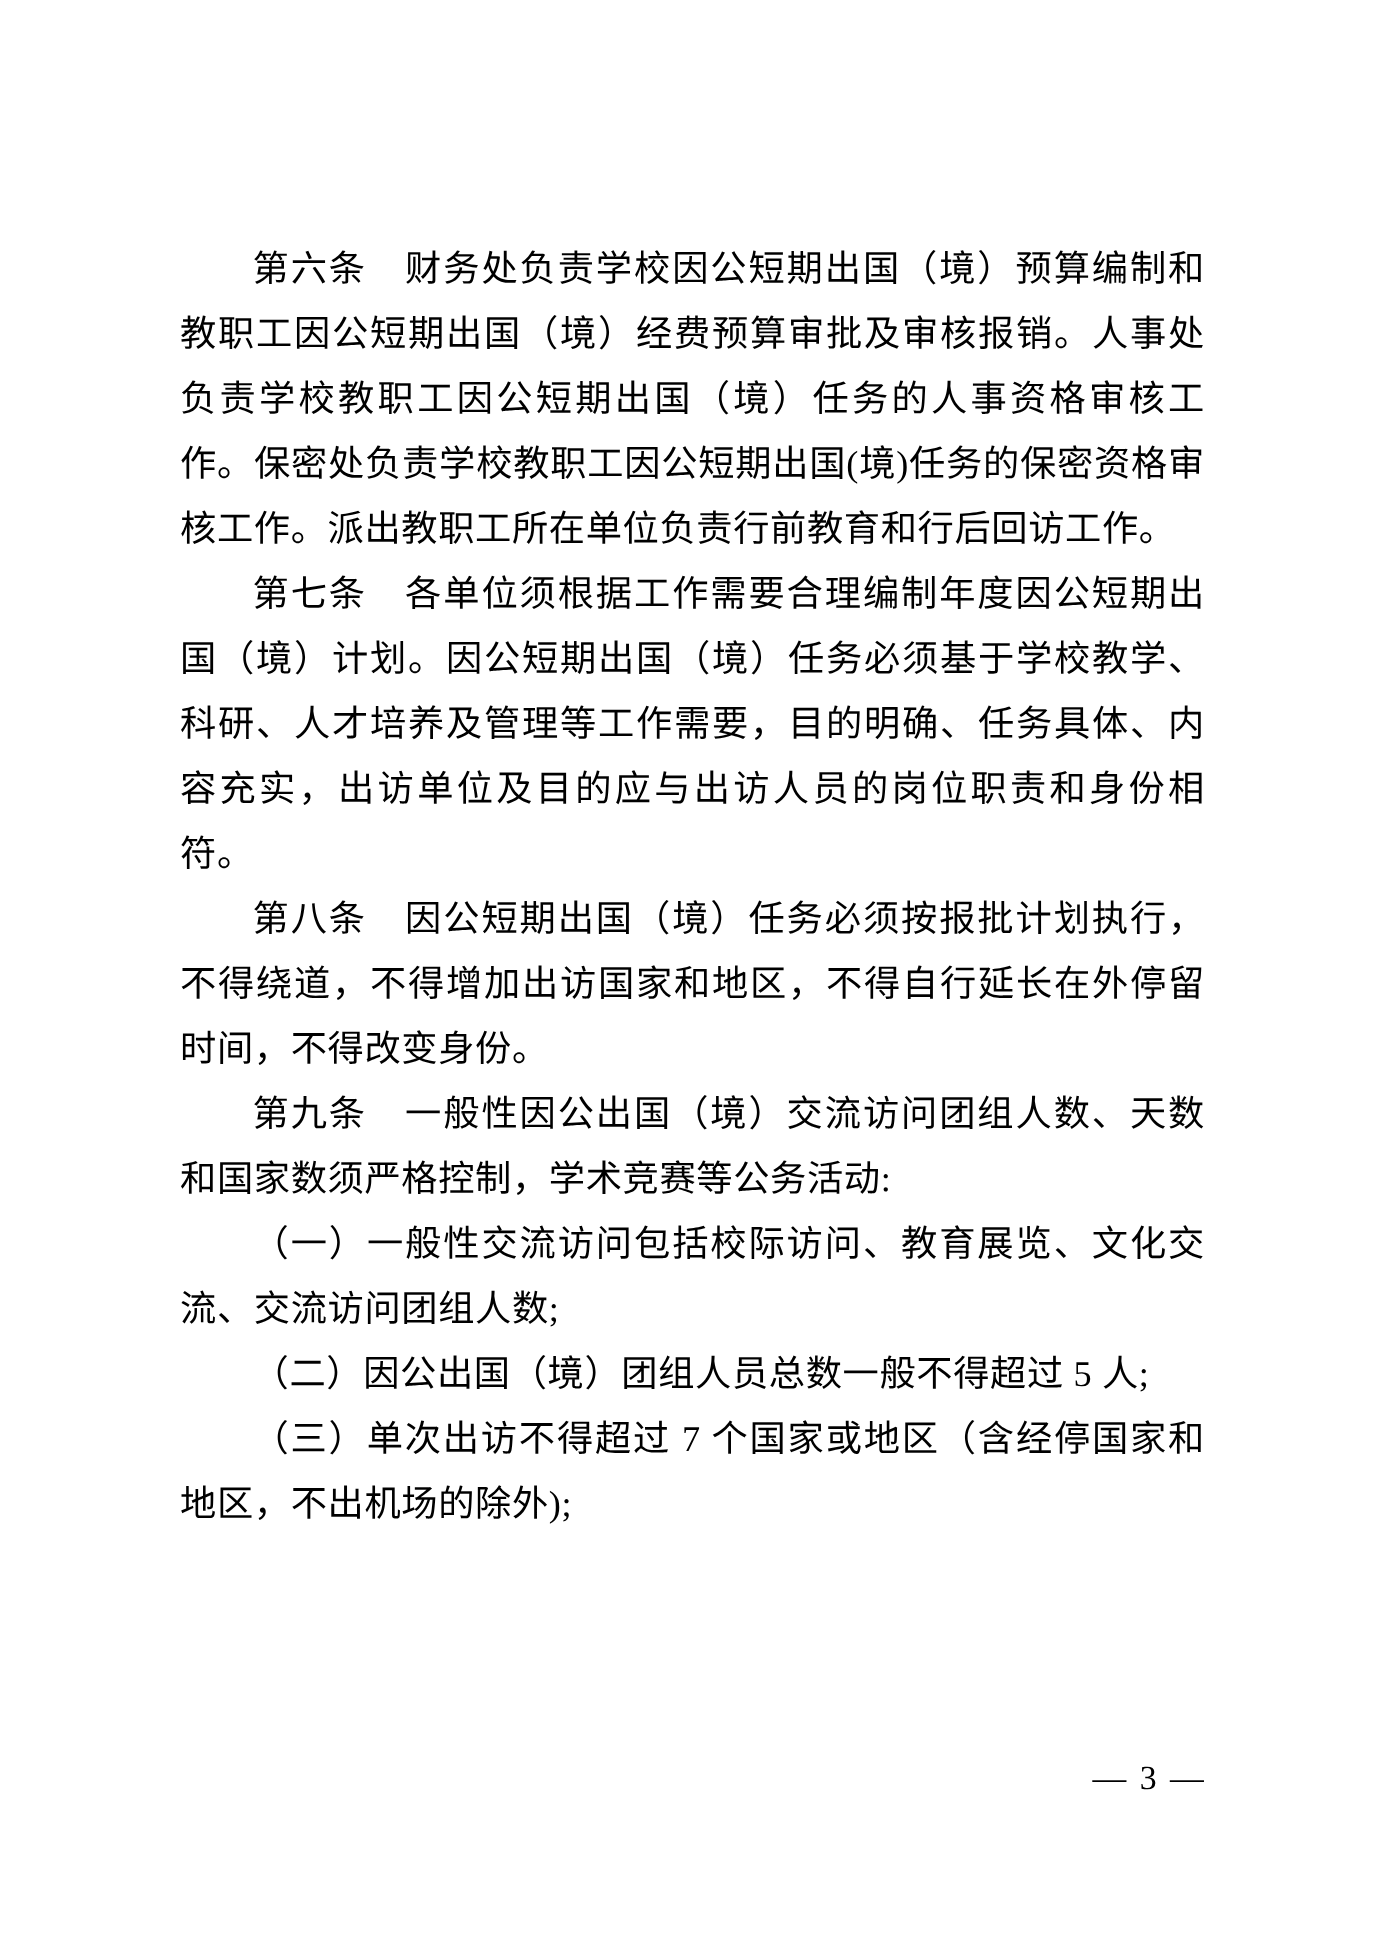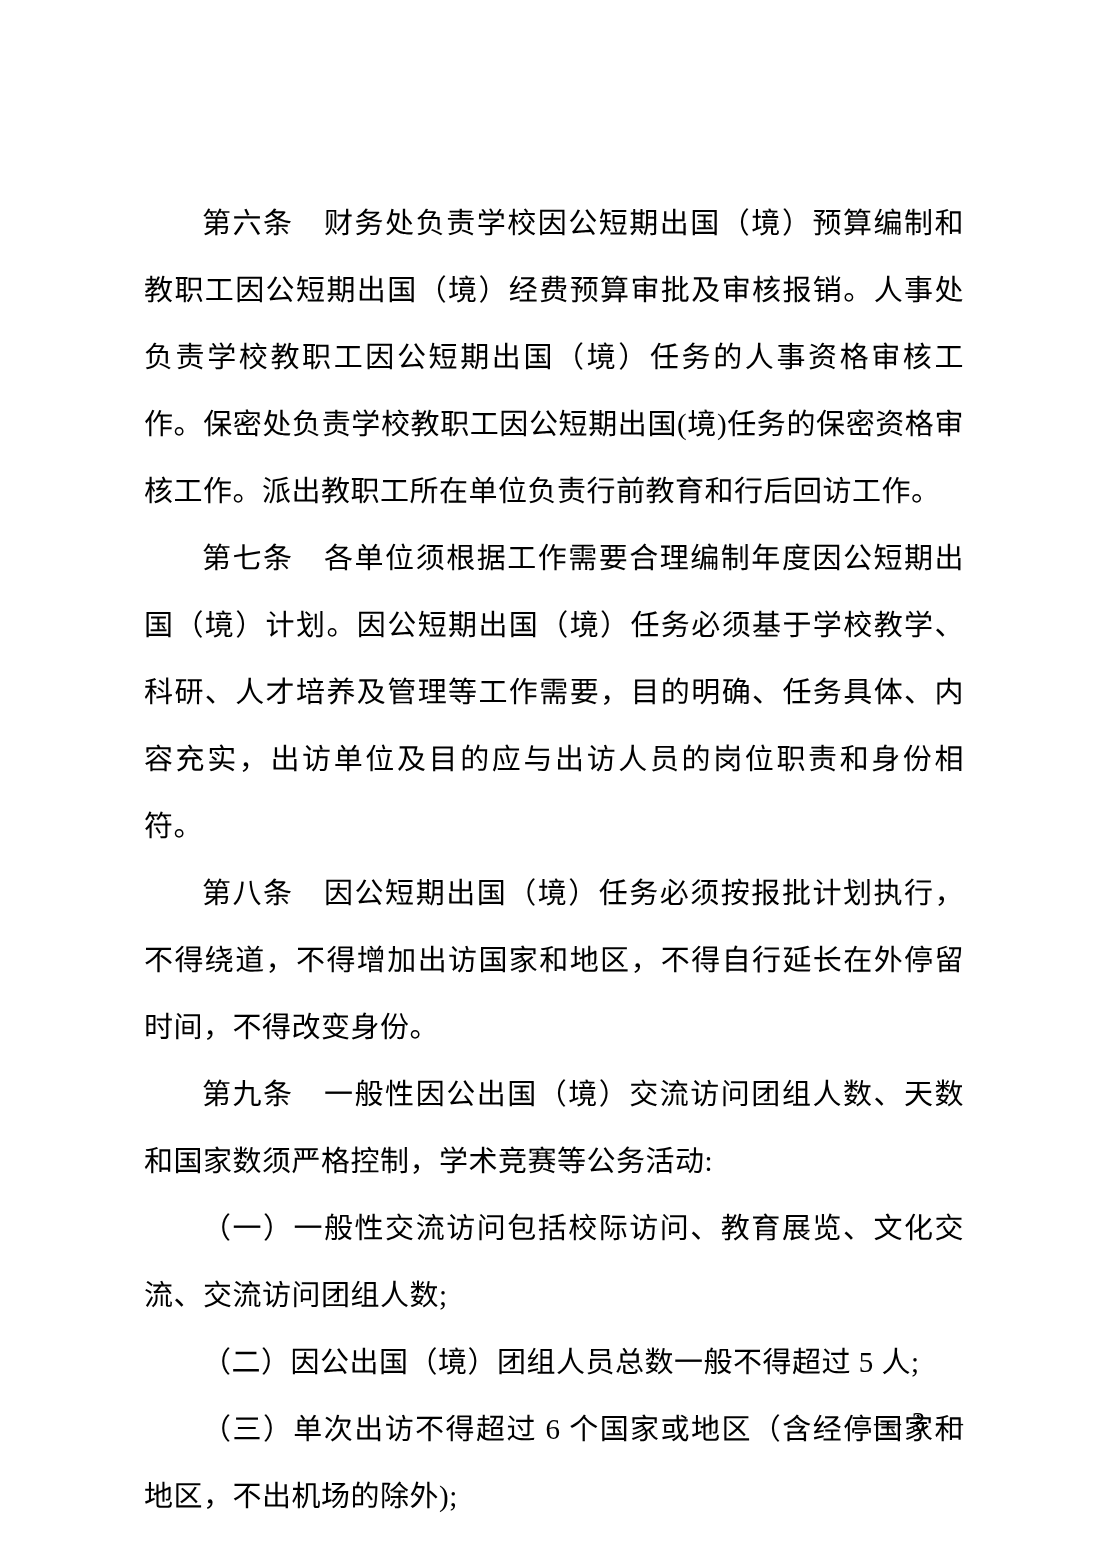--- a/index.html
+++ b/index.html
@@ -19,21 +19,21 @@
     position: absolute;
     inset: 0;
     background: #ffffff;
   }
   .content {
     position: absolute;
     left: 144px;
     top: 190px;
     width: 820px;
     font-size: 29px;
-    line-height: 67px;
+    line-height: 52px;
     text-align: justify;
     text-justify: inter-character;
     letter-spacing: 0.5px;
   }
   .content p {
     margin: 0;
     padding: 0;
     text-indent: 2em;
     word-break: break-all;
   }
@@ -52,17 +52,17 @@
 <body>
 
 <div class="page">
   <main class="content">
     <p>第六条　财务处负责学校因公短期出国（境）预算编制和教职工因公短期出国（境）经费预算审批及审核报销。人事处负责学校教职工因公短期出国（境）任务的人事资格审核工作。保密处负责学校教职工因公短期出国(境)任务的保密资格审核工作。派出教职工所在单位负责行前教育和行后回访工作。</p>
     <p>第七条　各单位须根据工作需要合理编制年度因公短期出国（境）计划。因公短期出国（境）任务必须基于学校教学、科研、人才培养及管理等工作需要，目的明确、任务具体、内容充实，出访单位及目的应与出访人员的岗位职责和身份相符。</p>
     <p>第八条　因公短期出国（境）任务必须按报批计划执行，不得绕道，不得增加出访国家和地区，不得自行延长在外停留时间，不得改变身份。</p>
     <p>第九条　一般性因公出国（境）交流访问团组人数、天数和国家数须严格控制，学术竞赛等公务活动:</p>
     <p>（一）一般性交流访问包括校际访问、教育展览、文化交流、交流访问团组人数;</p>
     <p>（二）因公出国（境）团组人员总数一般不得超过 5 人;</p>
-    <p>（三）单次出访不得超过 6 个国家或地区（含经停国家和地区，不出机场的除外);</p>
+    <p>（三）单次出访不得超过 7 个国家或地区（含经停国家和地区，不出机场的除外);</p>
   </main>
 
   <div class="page-number">— 3 —</div>
 </div>
 
 </body></html>

